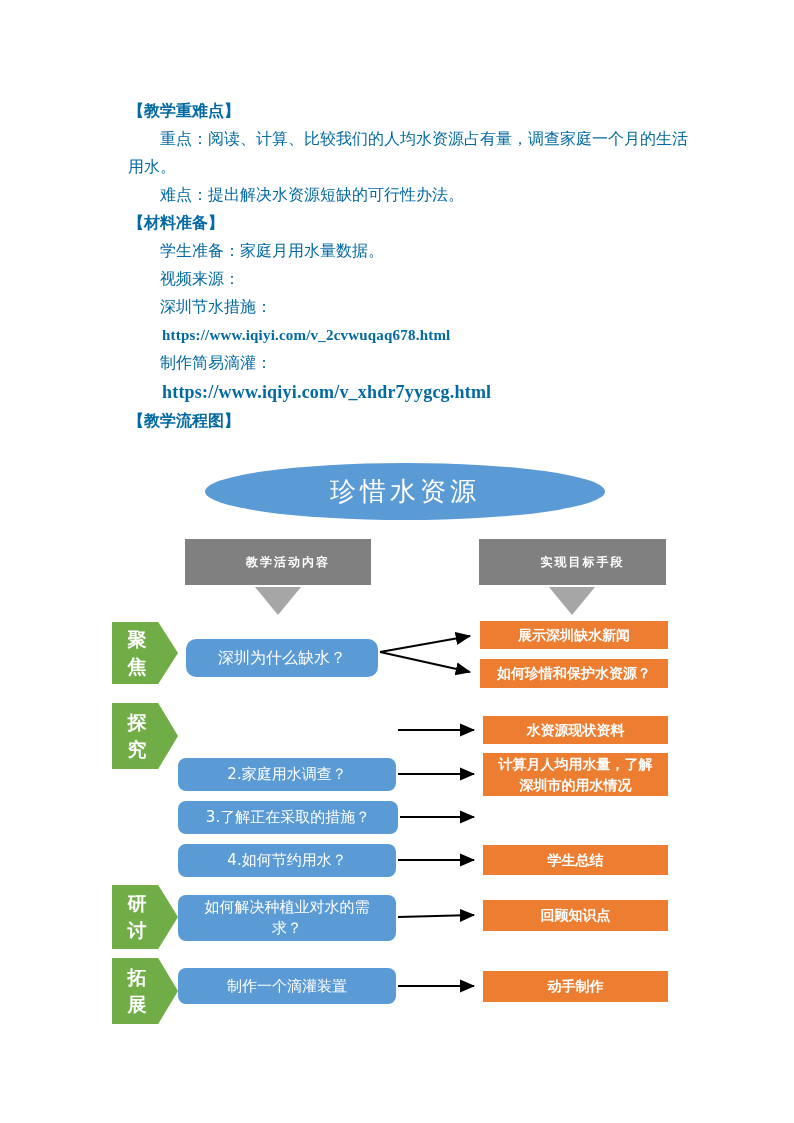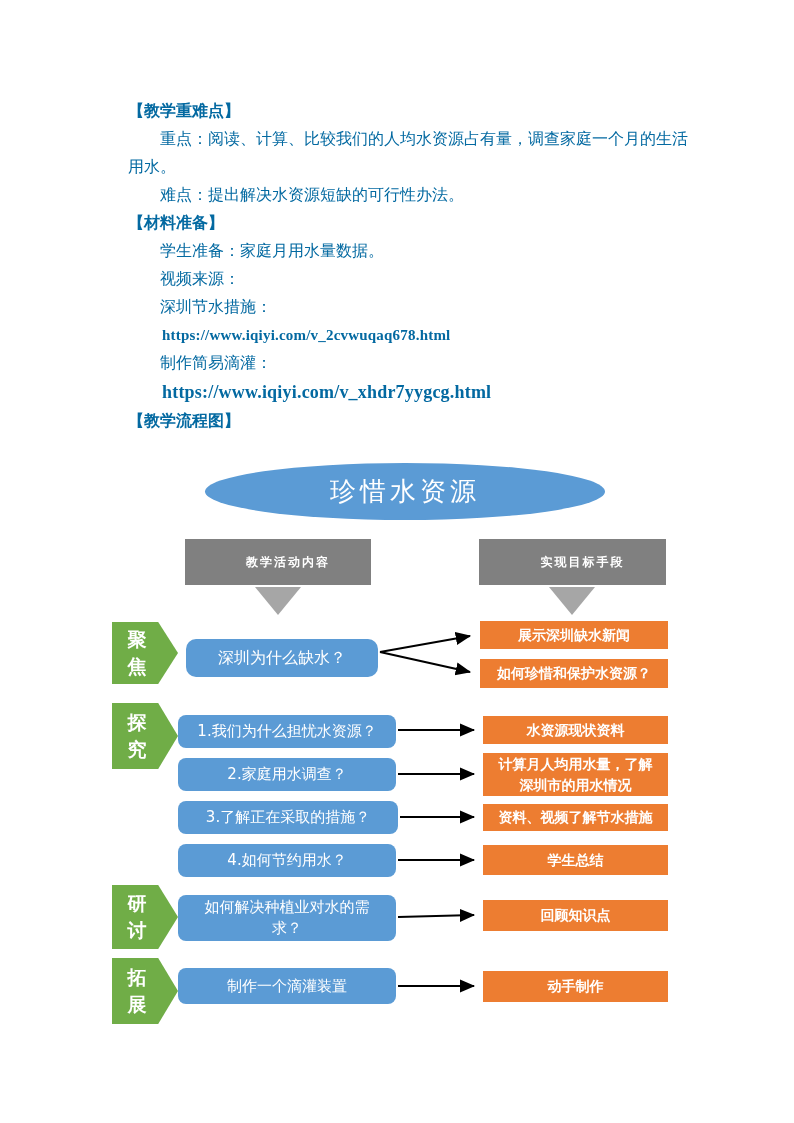--- a/index.html
+++ b/index.html
@@ -114,23 +114,20 @@
     <div class="node stage" style="left:112px;top:427px;width:66px;height:64px;">
       <span>研讨</span>
     </div>
     <div class="node stage" style="left:112px;top:500px;width:66px;height:66px;">
       <span>拓展</span>
     </div>
 
     <div class="node act big" style="left:186px;top:181px;width:192px;height:38px;">
       <span>深圳为什么缺水？</span>
     </div>
-    <div class="node act" style="left:178px;top:257px;width:218px;height:33px;">
-      <span>1.我们为什么担忧水资源？</span>
-    </div>
     <div class="node act" style="left:178px;top:300px;width:218px;height:33px;">
       <span>2.家庭用水调查？</span>
     </div>
     <div class="node act" style="left:178px;top:343px;width:220px;height:33px;">
       <span>3.了解正在采取的措施？</span>
     </div>
     <div class="node act" style="left:178px;top:386px;width:218px;height:33px;">
       <span>4.如何节约用水？</span>
     </div>
     <div class="node act wrap" style="left:178px;top:437px;width:218px;height:46px;">
@@ -144,23 +141,20 @@
       <span>展示深圳缺水新闻</span>
     </div>
     <div class="node tgt" style="left:480px;top:201px;width:188px;height:29px;text-align:center;">
       <span>如何珍惜和保护水资源？</span>
     </div>
     <div class="node tgt" style="left:483px;top:258px;width:185px;height:28px;">
       <span>水资源现状资料</span>
     </div>
     <div class="node tgt" style="left:483px;top:295px;width:185px;height:43px;">
       <span>计算月人均用水量，了解深圳市的用水情况</span>
-    </div>
-    <div class="node tgt" style="left:483px;top:346px;width:185px;height:27px;">
-      <span>资料、视频了解节水措施</span>
     </div>
     <div class="node tgt" style="left:483px;top:387px;width:185px;height:30px;">
       <span>学生总结</span>
     </div>
     <div class="node tgt" style="left:483px;top:442px;width:185px;height:31px;">
       <span>回顾知识点</span>
     </div>
     <div class="node tgt" style="left:483px;top:513px;width:185px;height:31px;">
       <span>动手制作</span>
     </div>

